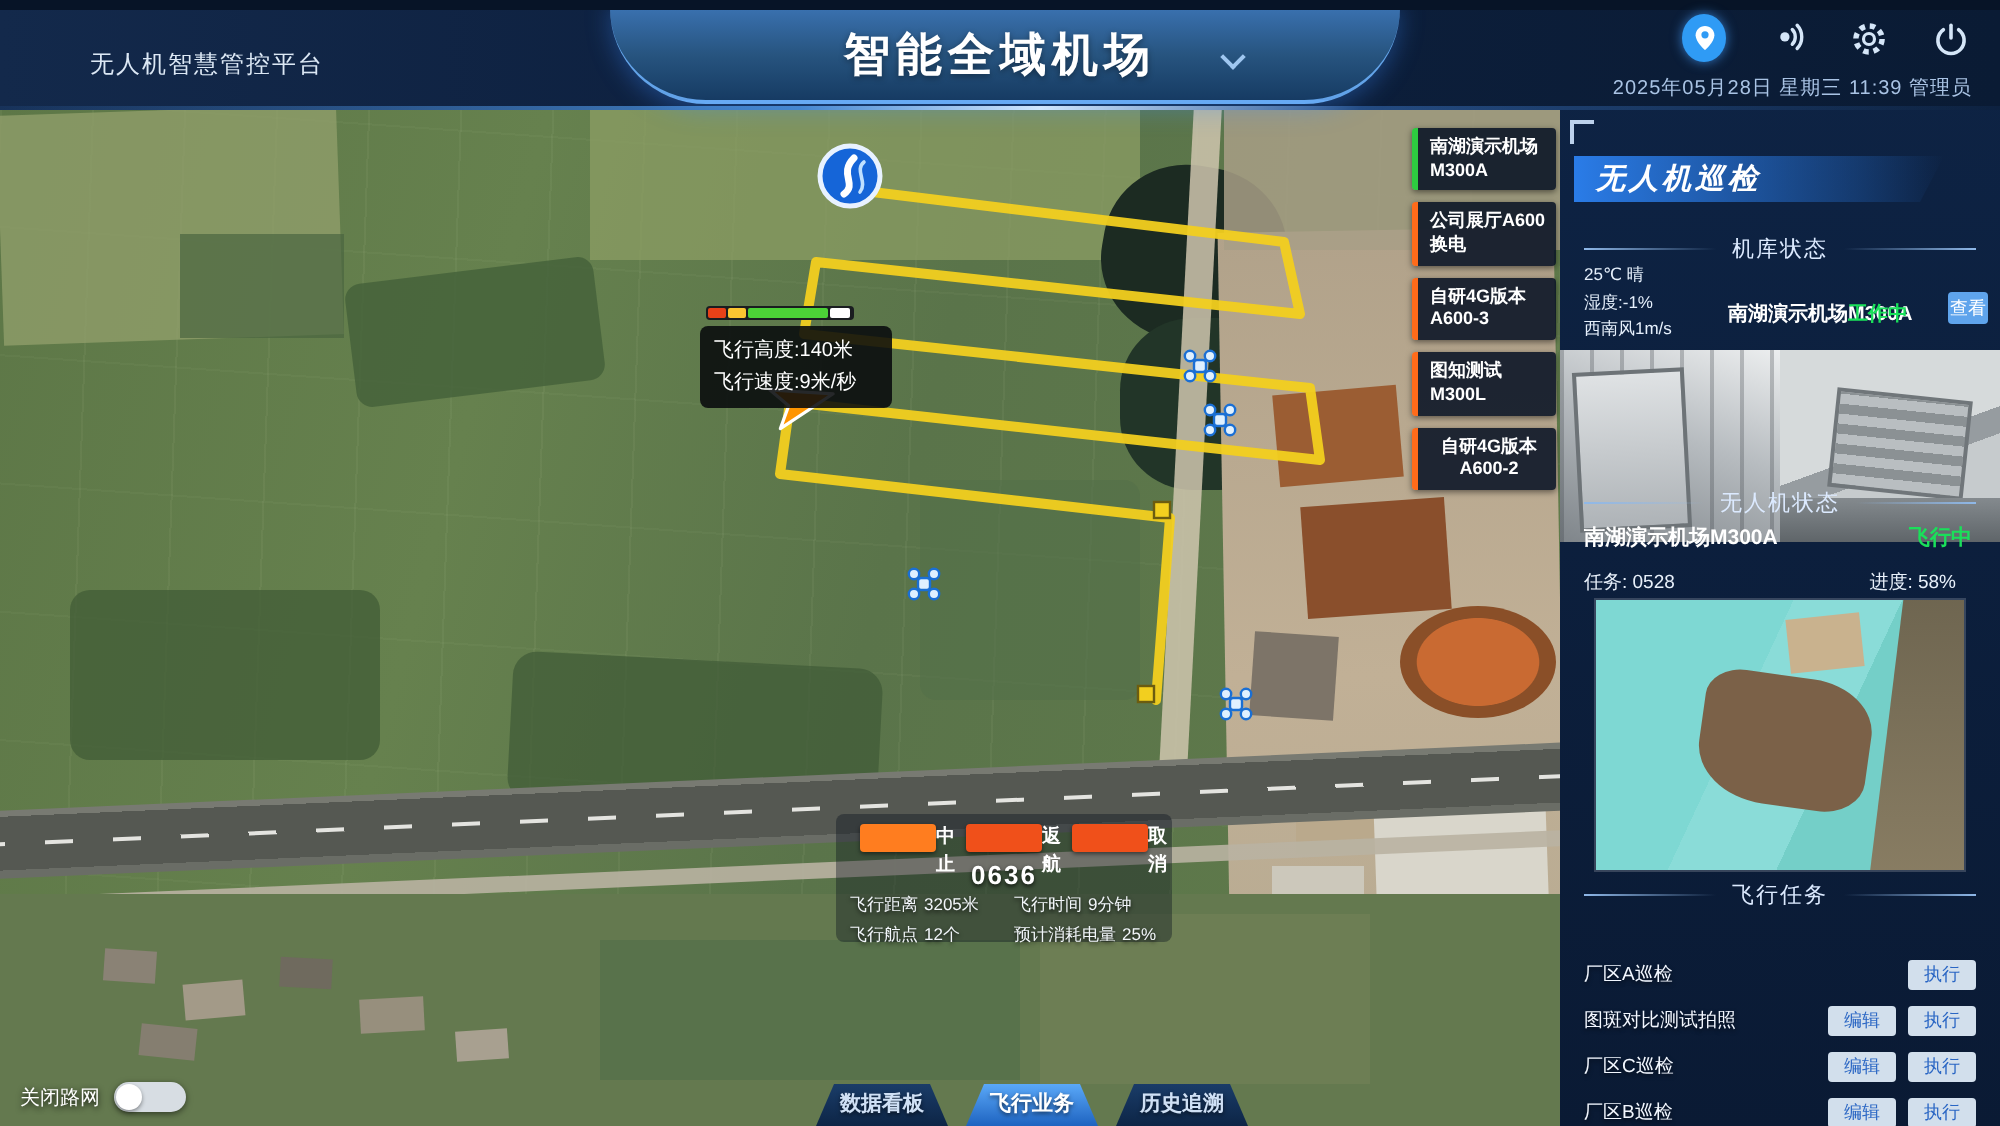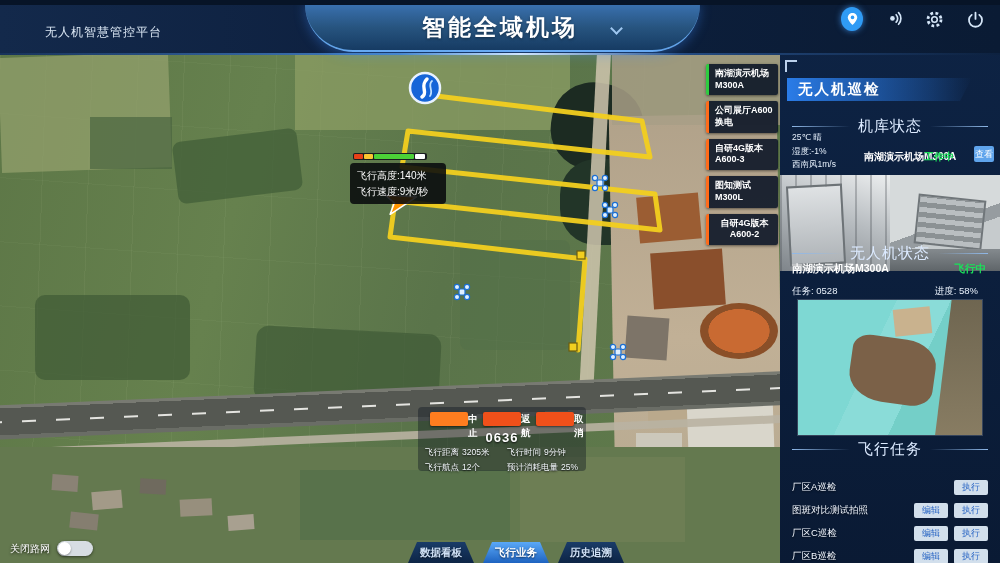--- a/index.html
+++ b/index.html
@@ -85,23 +85,23 @@
   
   .panel { position:absolute; left:780px; top:55px; width:220px; height:508px; z-index:20;
     background:linear-gradient(180deg,rgba(14,36,70,.86) 0%,rgba(10,26,52,.88) 100%);
     color:#fff; }
   .panel-corner { position:absolute; left:5px; top:5px; width:12px; height:12px;
     border-left:2px solid #cfe4ff; border-top:2px solid #cfe4ff; opacity:.9; }
   .panel-title-band { position:absolute; left:7px; top:23px; width:185px; height:23px;
     background:linear-gradient(90deg,#2a7ce8 0%,rgba(42,124,232,.25) 78%,rgba(42,124,232,0) 100%);
     clip-path:polygon(0 0,100% 0,calc(100% - 12px) 100%,0 100%);
     display:flex; align-items:center; padding-left:11px; }
-  .panel-title { font-size:14.5px; font-weight:bold; letter-spacing:2px; color:#fff; }
+  .panel-title { font-size:14.5px; font-weight:bold; letter-spacing:2px; color:#fff;font-style:italic; }
   .divider { position:absolute; left:12px; right:12px; display:flex; align-items:center; gap:8px;
-    color:#dceaff; font-size:15px; letter-spacing:1px; }
+    color:#dceaff; font-size:11px; letter-spacing:1px; }
   .dline { flex:1; height:1px; background:linear-gradient(90deg,rgba(160,200,245,0),#8fb8e8); }
   .dline.r { background:linear-gradient(90deg,#8fb8e8,rgba(160,200,245,0)); }
 
   .weather { position:absolute; left:12px; top:76px; font-size:8.5px; color:#e6f0fc; line-height:1.6; }
   .hangar-station { position:absolute; left:84px; top:95px; font-size:10px; color:#fff; font-weight:bold; }
   .hangar-status { position:absolute; left:144px; top:95px; font-size:10px; font-weight:bold; color:#1ae05a; }
   .view-btn { position:absolute; right:6px; top:91px; width:20px; height:16px; border:none; border-radius:2px;
     background:#5fa4ec; color:#fff; font-size:9px; cursor:pointer; }
 
   .cams { position:absolute; left:0; top:120px; width:220px; height:96px; display:flex; }
@@ -404,15 +404,16 @@
           <circle cx="9" cy="9" r="2.6" stroke-width="1.5"></circle>
         </svg>
       </span>
       <span class="hicon">
         <svg width="19" height="19" viewBox="0 0 18 18" fill="none" stroke="#d5e6f8" stroke-width="1.7" stroke-linecap="round">
           <path d="M9 2.5 v6"></path>
           <path d="M5.4 4.6 a6.2 6.2 0 1 0 7.2 0"></path>
         </svg>
       </span>
     </div>
+    <div class="header-date">2025年05月28日  星期三  11:39  管理员</div>
   </div>
 
 </div>
 
 </body></html>

